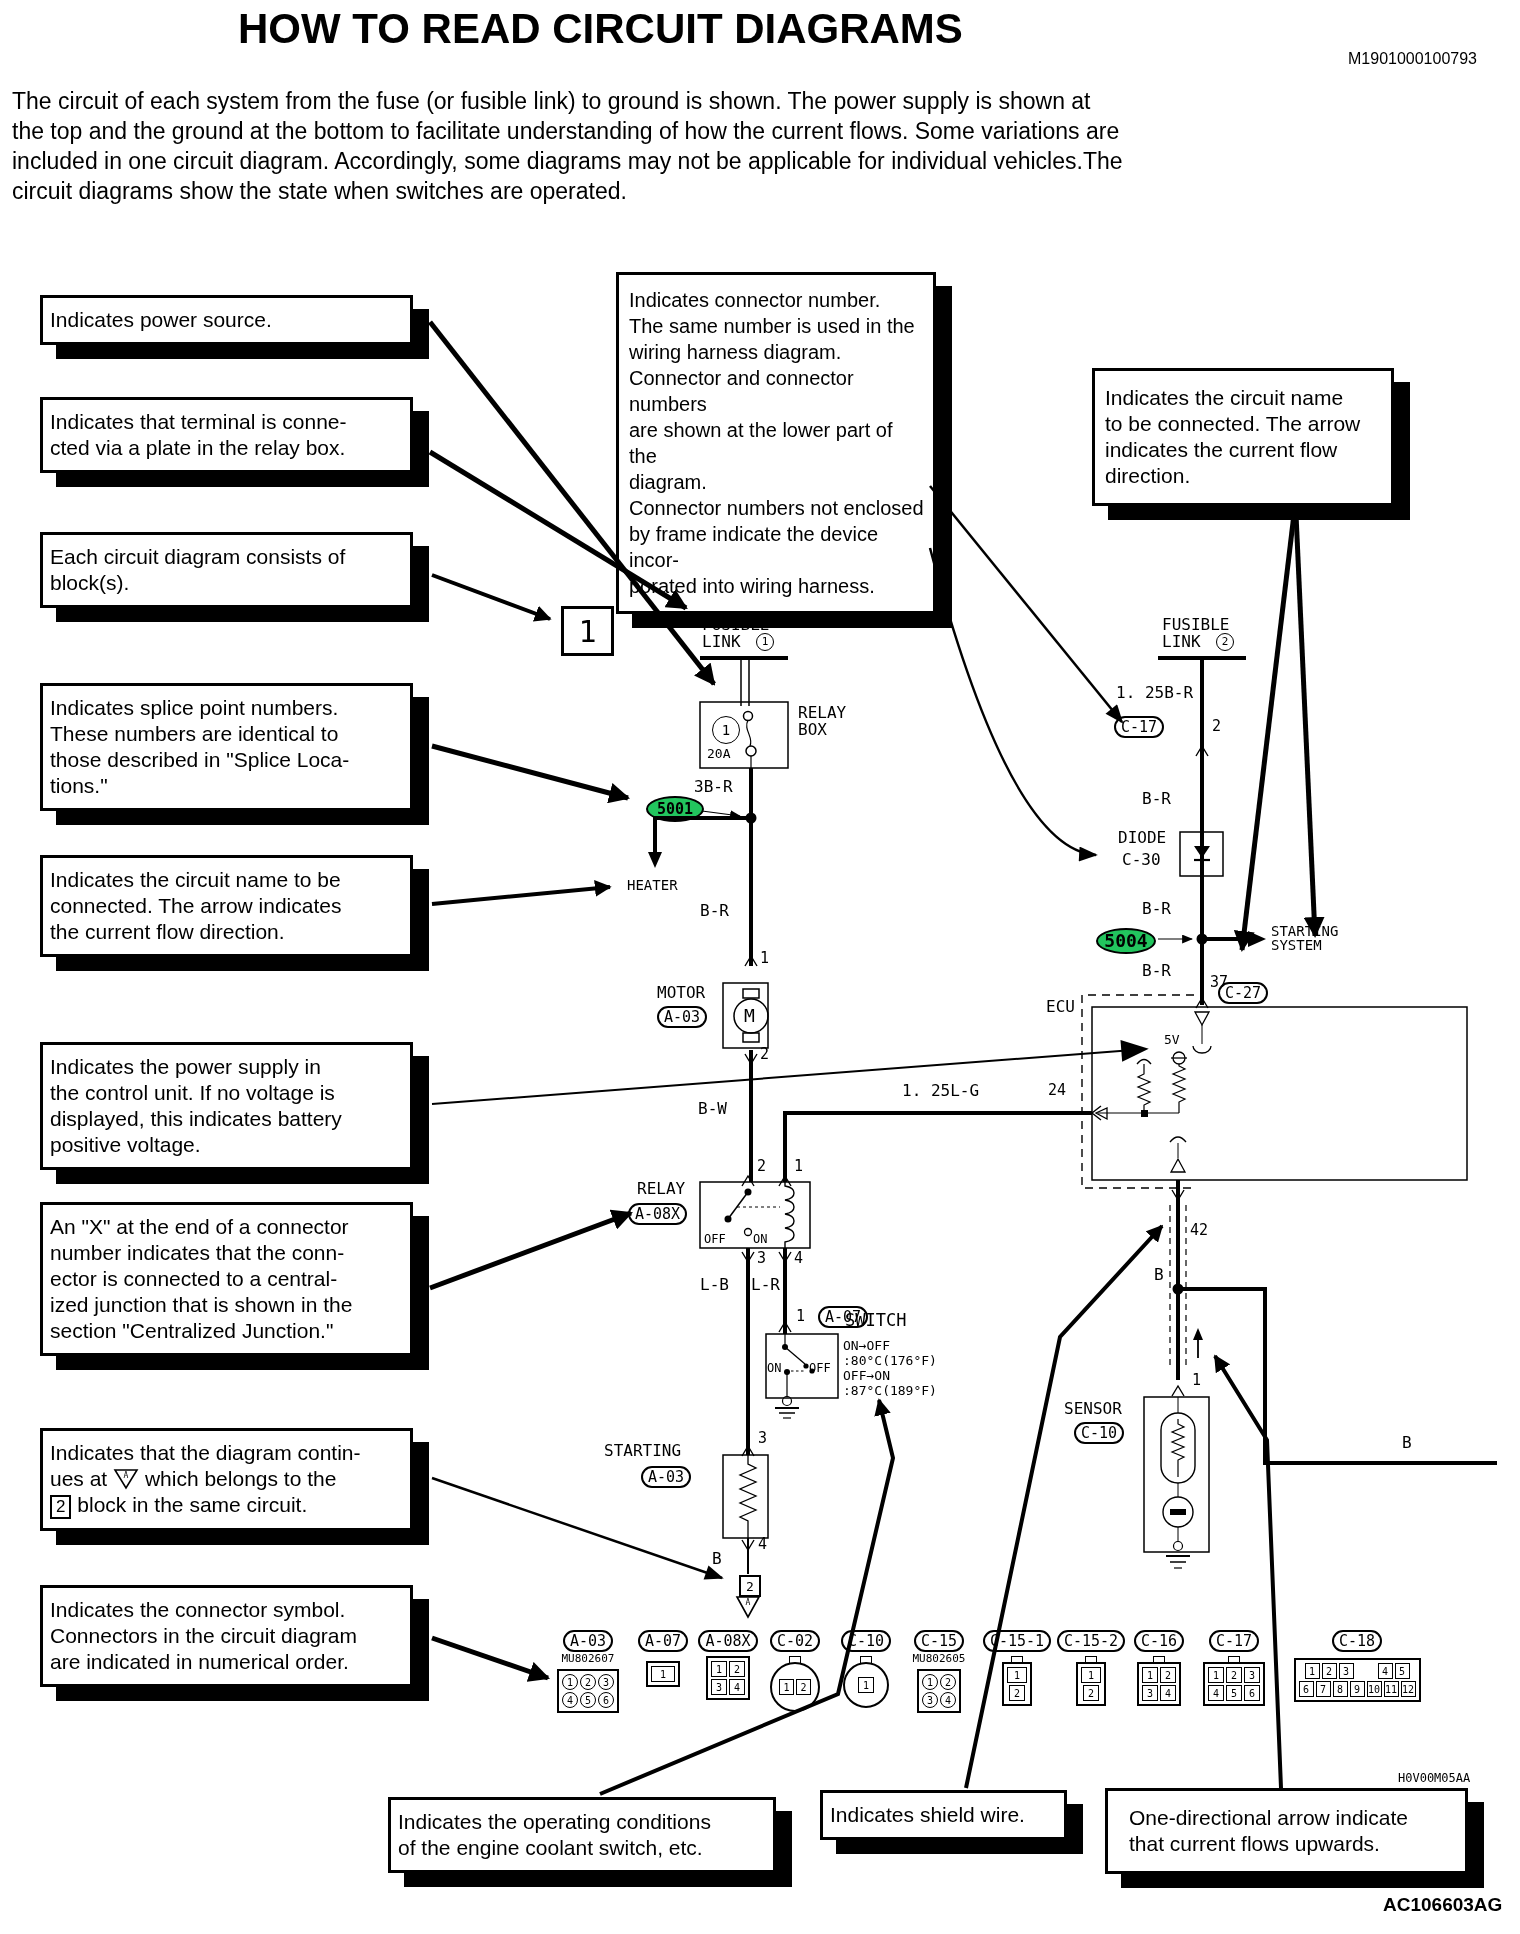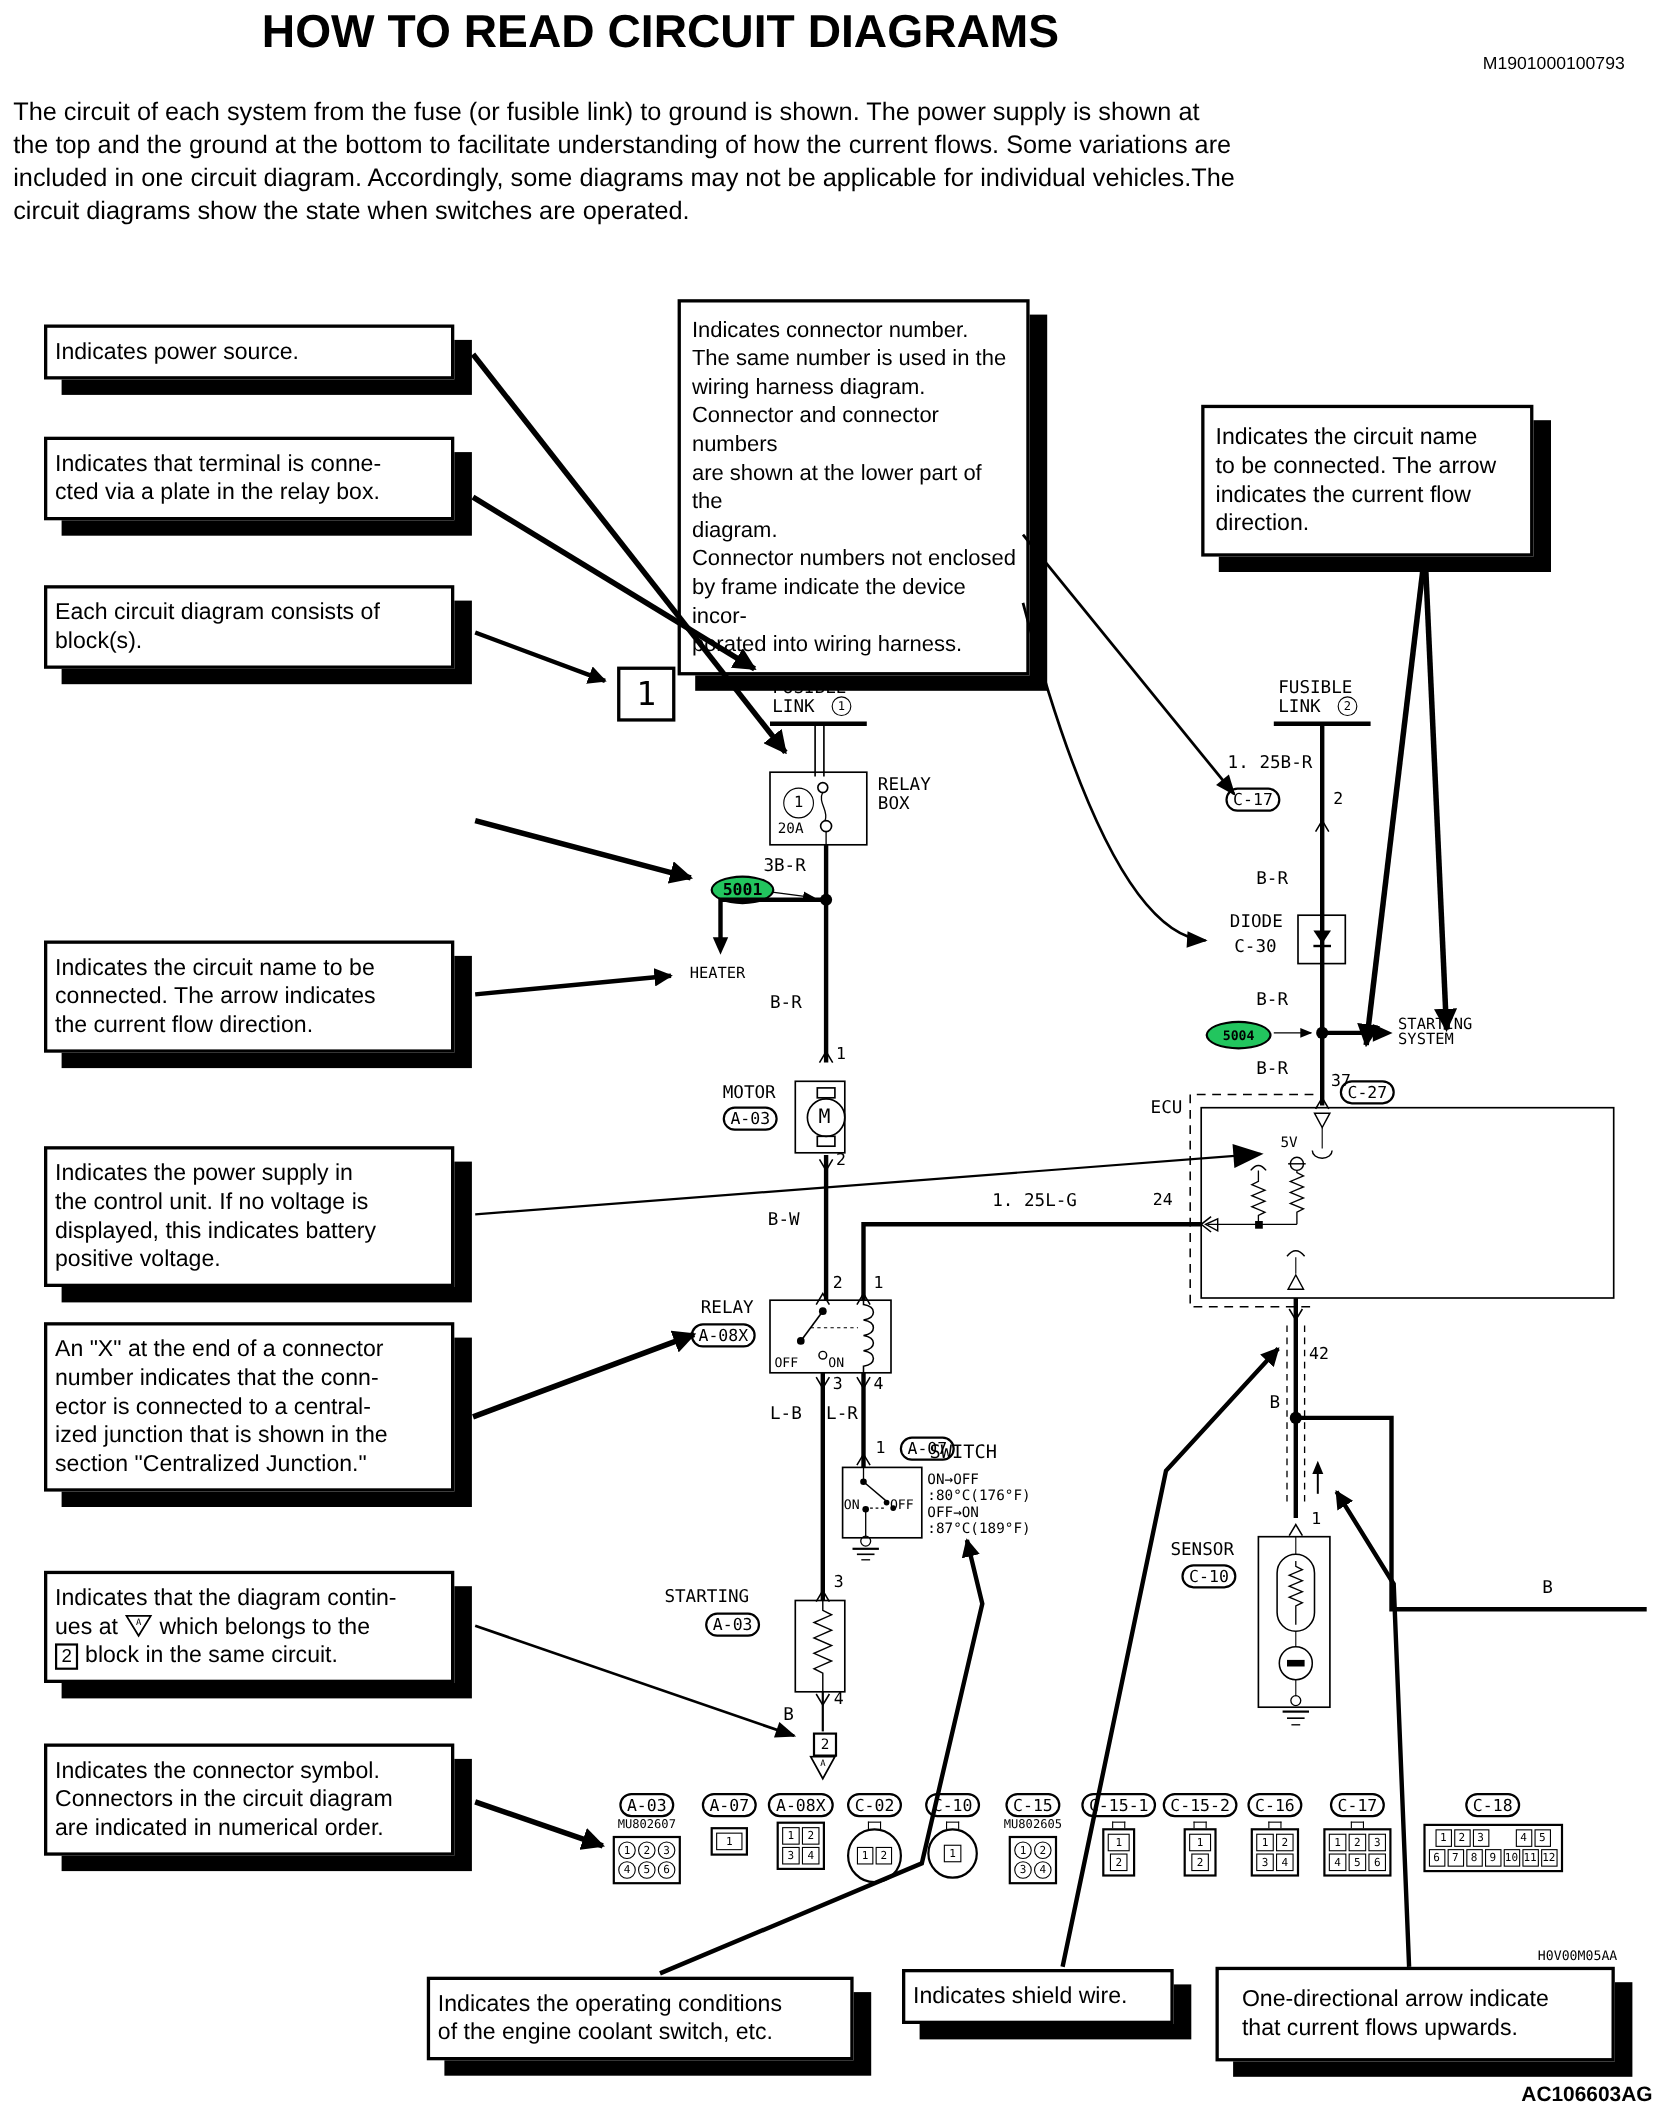--- a/index.html
+++ b/index.html
@@ -56,20 +56,24 @@
   <div class="t sans pre" style="left:12px;top:86px;font-size:23px;line-height:30px;">The circuit of each system from the fuse (or fusible link) to ground is shown. The power supply is shown at
 the top and the ground at the bottom to facilitate understanding of how the current flows. Some variations are
 included in one circuit diagram. Accordingly, some diagrams may not be applicable for individual vehicles.The
 circuit diagrams show the state when switches are operated.</div>
 
   <div class="co" style="left:40px;top:295px;width:348px;">Indicates power source.</div>
   <div class="co" style="left:40px;top:397px;width:348px;">Indicates that terminal is conne-
 cted via a plate in the relay box.</div>
   <div class="co" style="left:40px;top:532px;width:348px;">Each circuit diagram consists of
 block(s).</div>
+  <div class="co" style="left:40px;top:683px;width:348px;">Indicates splice point numbers.
+These numbers are identical to
+those described in "Splice Loca-
+tions."</div>
   <div class="co" style="left:40px;top:855px;width:348px;">Indicates the circuit name to be
 connected. The arrow indicates
 the current flow direction.</div>
   <div class="co" style="left:40px;top:1042px;width:348px;">Indicates the power supply in
 the control unit. If no voltage is
 displayed, this indicates battery
 positive voltage.</div>
   <div class="co" style="left:40px;top:1202px;width:348px;">An "X" at the end of a connector
 number indicates that the conn-
 ector is connected to a central-
@@ -364,21 +368,21 @@
   <div class="t" style="left:1162px;top:633px;">LINK</div>
   <span class="circn" style="left:1216px;top:633px;">2</span>
 
   <div class="t" style="left:1116px;top:684px;">1. 25B-R</div>
   <span class="stad" style="left:1114px;top:716px;">C-17</span>
   <div class="t s15" style="left:1212px;top:718px;">2</div>
   <div class="t" style="left:1142px;top:790px;">B-R</div>
   <div class="t" style="left:1118px;top:829px;">DIODE</div>
   <div class="t" style="left:1122px;top:851px;">C-30</div>
   <div class="t" style="left:1142px;top:900px;">B-R</div>
-  <div class="oval" style="left:1096px;top:928px;width:56px;height:22px;font-size:12px;line-height:22px;">5004</div>
+  <div class="oval" style="left:1096px;top:928px;width:56px;height:22px;font-size:18px;line-height:22px;">5004</div>
   <div class="t s14" style="left:1271px;top:924px;">STARTING</div>
   <div class="t s14" style="left:1271px;top:938px;">SYSTEM</div>
   <div class="t" style="left:1142px;top:962px;">B-R</div>
   <div class="t s15" style="left:1210px;top:974px;">37</div>
   <span class="stad" style="left:1218px;top:982px;">C-27</span>
   <div class="t" style="left:1046px;top:998px;">ECU</div>
   <div class="t s13" style="left:1164px;top:1032px;">5V</div>
   <div class="t s15" style="left:1190px;top:1192px;margin-top:30px;">42</div>
   <div class="t" style="left:1154px;top:1266px;">B</div>
   <div class="t s15" style="left:1192px;top:1372px;">1</div>

